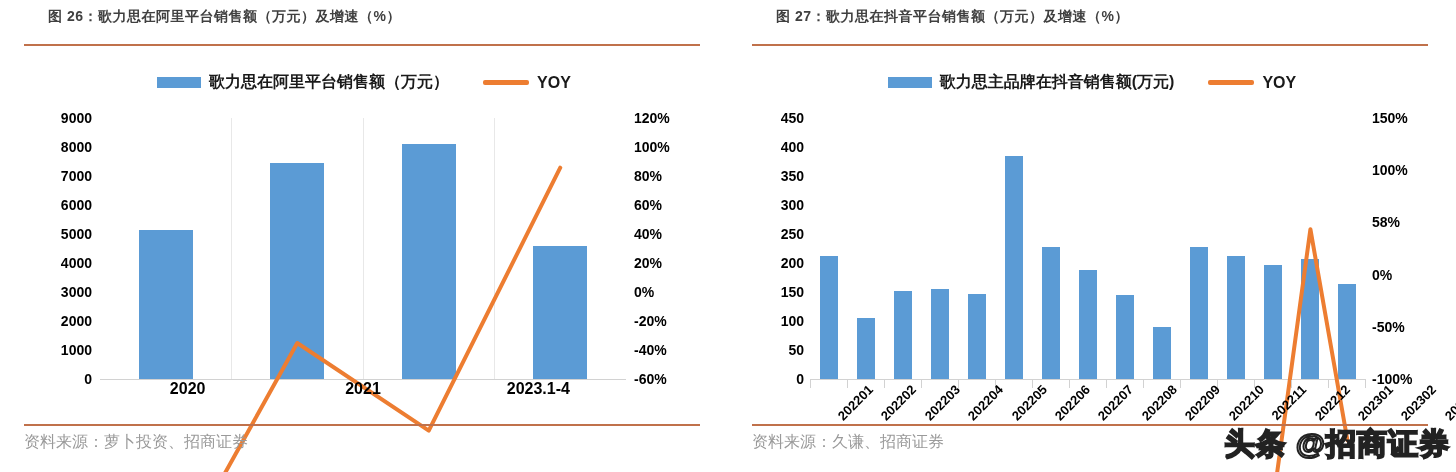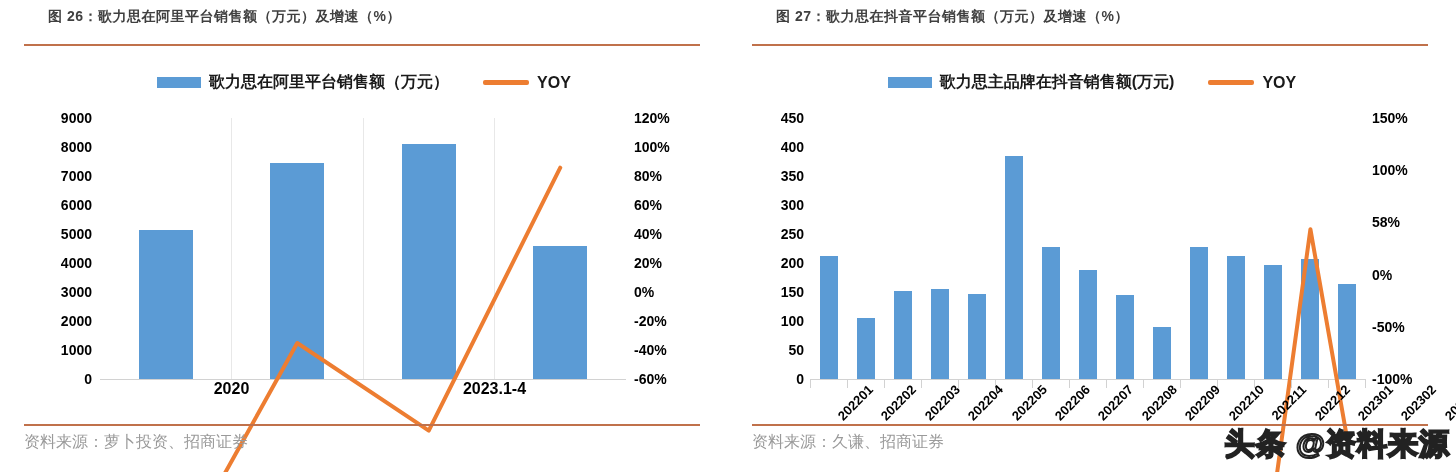--- a/index.html
+++ b/index.html
@@ -165,20 +165,23 @@
         <svg class="lineLayer" id="l-line" preserveAspectRatio="none" viewBox="0 0 1000 1000">
             <polyline points="125.00,877.78 375.00,427.78 625.00,594.44 875.00,94.44" fill="none" stroke="#ED7D31" stroke-width="4" stroke-linejoin="round" stroke-linecap="round" vector-effect="non-scaling-stroke"></polyline>
           </svg>
       </div>
 
       <div class="xaxis" id="l-xaxis" style="left:70px; right:74px; top:262px;">
           <div class="xcell">
             <span class="xlabel">2020</span>
           </div>
           <div class="xcell">
+            <span class="xlabel">2021</span>
+          </div>
+          <div class="xcell">
             <span class="xlabel">2023.1-4</span>
           </div>
         </div>
     </div>
 
     <div class="foot-rule"></div>
     <div class="foot-src">资料来源：萝卜投资、招商证券</div>
   </div>
 
   <div class="panel panel-right">
@@ -332,16 +335,16 @@
             <span class="xlabel">202302</span>
           </div>
           <div class="xcell">
             <span class="xlabel">202303</span>
           </div>
         </div>
     </div>
 
     <div class="foot-rule"></div>
     <div class="foot-src">资料来源：久谦、招商证券</div>
-    <div class="watermark">头条 @资料来源</div>
+    <div class="watermark">头条 @招商证券</div>
   </div>
 
 </div>
 
 </body></html>

